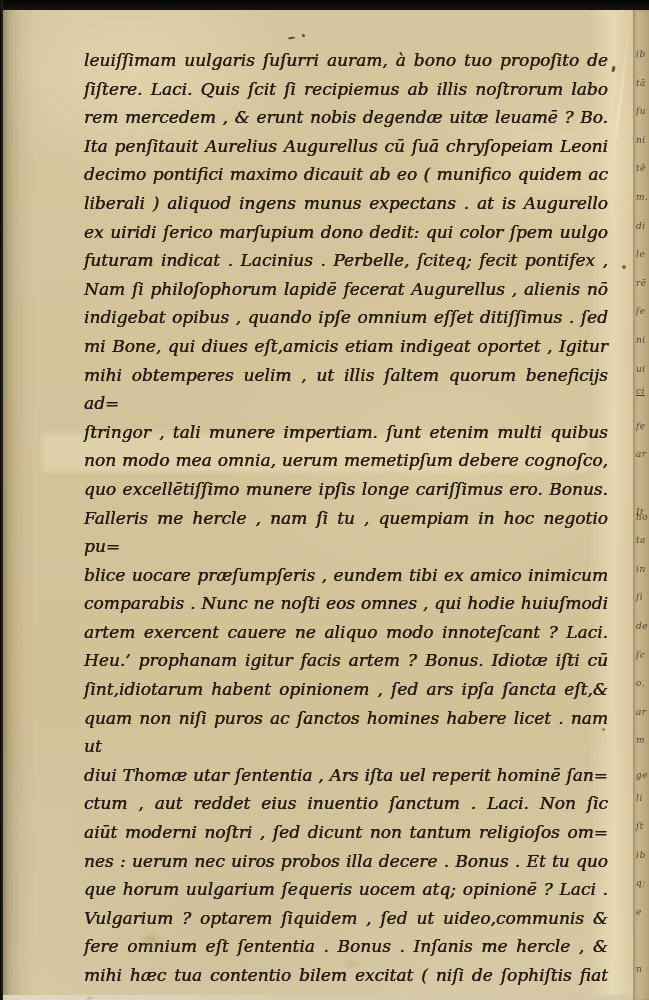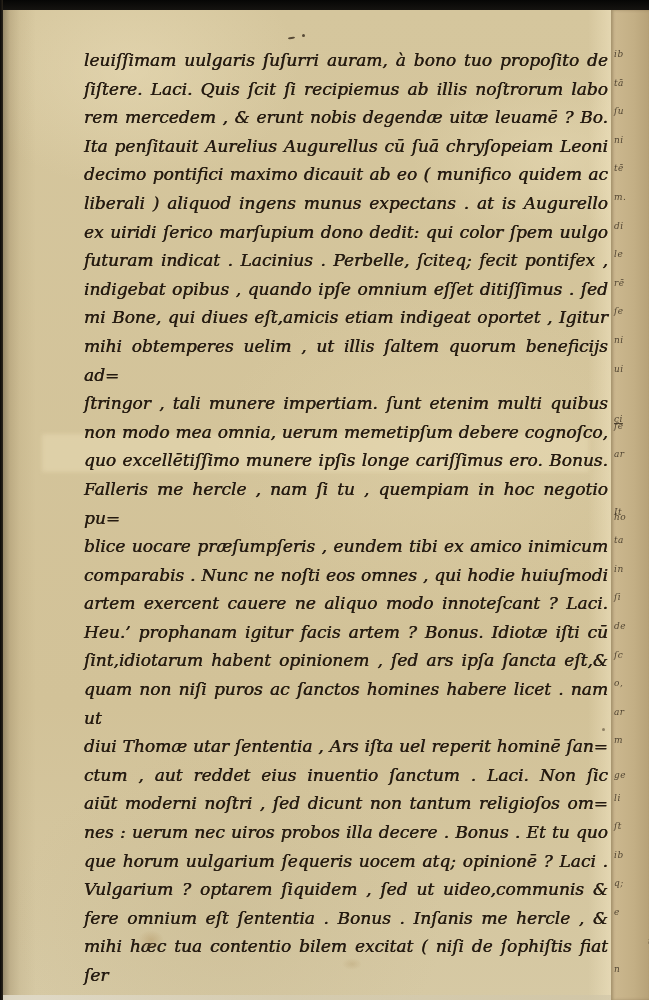--- a/index.html
+++ b/index.html
@@ -28,21 +28,21 @@
   }
   .page-gutter-shadow{
     position:absolute;left:0;top:0;bottom:0;width:34px;
     background:linear-gradient(90deg,rgba(62,50,30,.45) 0,rgba(136,116,80,.30) 8px,rgba(160,140,100,.15) 18px,transparent 34px);
   }
   .page-edge-highlight{
     position:absolute;right:15px;top:0;bottom:0;width:46px;
     background:linear-gradient(90deg,transparent,rgba(243,231,197,.55) 55%,rgba(222,205,162,.35));
   }
   .page-edge-strip{
-    position:absolute;right:0;top:0;bottom:0;width:38px;
+    position:absolute;right:0;top:0;bottom:0;width:16px;
     background:linear-gradient(90deg,#cdb990,#c3af85 60%,#b7a278);
     box-shadow:inset 2px 0 3px rgba(90,72,44,.35);
     overflow:hidden;
   }
   .edge-frag{
     position:absolute;left:3px;width:13px;
     font-style:italic;font-size:9px;line-height:9px;color:#3c3122;
     letter-spacing:0.5px;opacity:.85;filter:blur(.3px);
     white-space:nowrap;
   }
@@ -91,20 +91,21 @@
 
     <div class="text-block">
         <div class="text-line">leuiſſimam uulgaris ſuſurri auram, à bono tuo propoſito de</div>
         <div class="text-line">ſiſtere. Laci. Quis ſcit ſi recipiemus ab illis noſtrorum labo</div>
         <div class="text-line">rem mercedem , &amp; erunt nobis degendæ uitæ leuamē ? Bo.</div>
         <div class="text-line">Ita penſitauit Aurelius Augurellus cū ſuā chryſopeiam Leoni</div>
         <div class="text-line">decimo pontifici maximo dicauit ab eo ( munifico quidem ac</div>
         <div class="text-line">liberali ) aliquod ingens munus expectans . at is Augurello</div>
         <div class="text-line">ex uiridi ſerico marſupium dono dedit: qui color ſpem uulgo</div>
         <div class="text-line">futuram indicat . Lacinius . Perbelle, ſciteq; fecit pontifex ,</div>
+        <div class="text-line">Nam ſi philoſophorum lapidē fecerat Augurellus , alienis nō</div>
         <div class="text-line">indigebat opibus , quando ipſe omnium eſſet ditiſſimus . ſed</div>
         <div class="text-line">mi Bone, qui diues eſt,amicis etiam indigeat oportet , Igitur</div>
         <div class="text-line">mihi obtemperes uelim , ut illis ſaltem quorum beneficijs ad=</div>
         <div class="text-line">ſtringor , tali munere impertiam. ſunt etenim multi quibus</div>
         <div class="text-line">non modo mea omnia, uerum memetipſum debere cognoſco,</div>
         <div class="text-line">quo excellētiſſimo munere ipſis longe cariſſimus ero. Bonus.</div>
         <div class="text-line">Falleris me hercle , nam ſi tu , quempiam in hoc negotio pu=</div>
         <div class="text-line">blice uocare præſumpſeris , eundem tibi ex amico inimicum</div>
         <div class="text-line">comparabis . Nunc ne noſti eos omnes , qui hodie huiuſmodi</div>
         <div class="text-line">artem exercent cauere ne aliquo modo innoteſcant ? Laci.</div>
@@ -136,21 +137,21 @@
         <span class="edge-frag" style="top: 97.2px;">ſu</span>
         <span class="edge-frag" style="top: 125.8px;">ni</span>
         <span class="edge-frag" style="top: 154.4px;">tē</span>
         <span class="edge-frag" style="top: 183px;">m.</span>
         <span class="edge-frag" style="top: 211.6px;">di</span>
         <span class="edge-frag" style="top: 240.2px;">le</span>
         <span class="edge-frag" style="top: 268.8px;">rē</span>
         <span class="edge-frag" style="top: 297.4px;">ſe</span>
         <span class="edge-frag" style="top: 326px;">ni</span>
         <span class="edge-frag" style="top: 354.6px;">ui</span>
-        <span class="edge-frag" style="top: 405px; text-decoration: underline;">ci</span>
+        <span class="edge-frag" style="top: 377px; text-decoration: underline;">ci</span>
         <span class="edge-frag" style="top: 411.8px;">fe</span>
         <span class="edge-frag" style="top: 440.4px;">ar</span>
         <span class="edge-frag" style="top: 469px; margin-top: 34px;">ho</span>
         <span class="edge-frag" style="top: 497.6px;">It</span>
         <span class="edge-frag" style="top: 526.2px;">ta</span>
         <span class="edge-frag" style="top: 554.8px;">in</span>
         <span class="edge-frag" style="top: 583.4px;">ſi</span>
         <span class="edge-frag" style="top: 612px;">de</span>
         <span class="edge-frag" style="top: 640.6px;">ſc</span>
         <span class="edge-frag" style="top: 669.2px;">o,</span>

